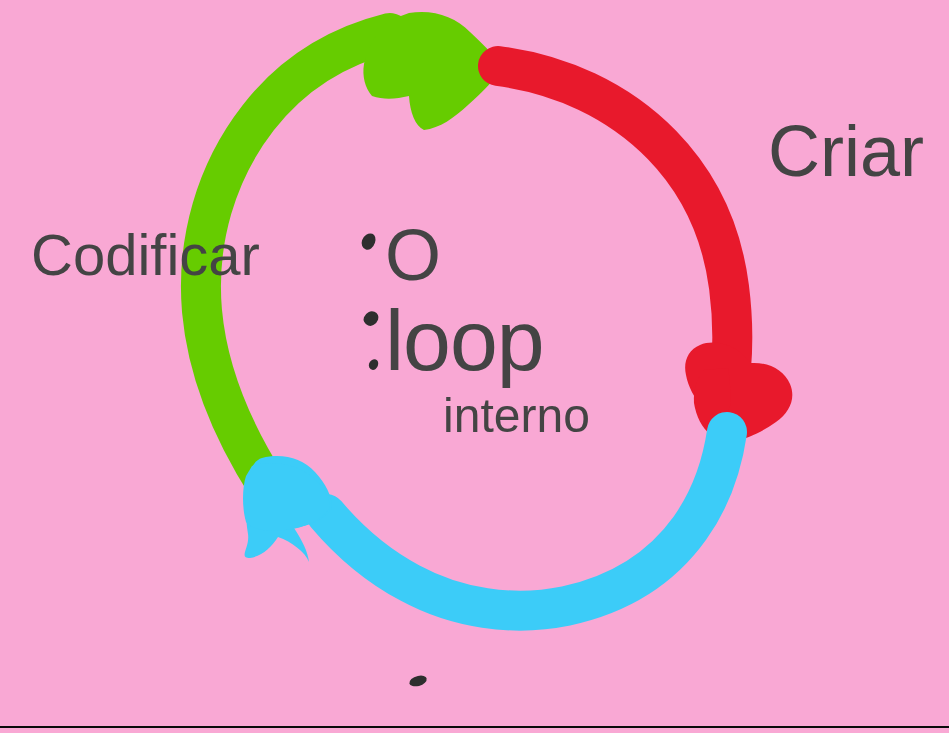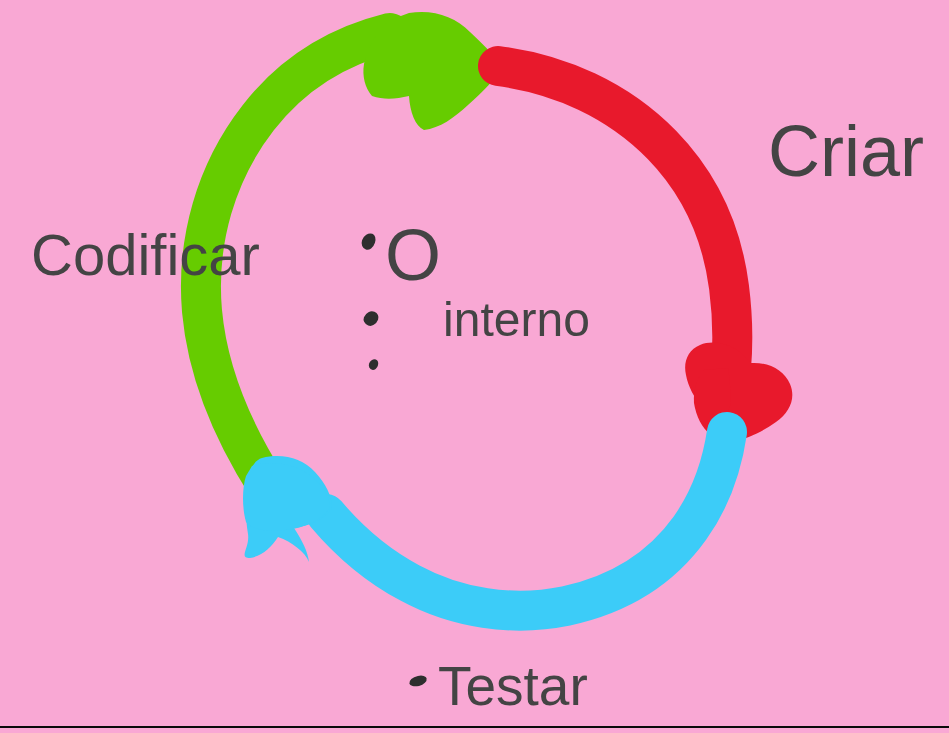--- a/index.html
+++ b/index.html
@@ -193,24 +193,24 @@
                C 322 520, 304 528, 286 530
                C 268 532, 252 530, 246 522
                C 242 508, 242 488, 246 476 Z" fill="#3CCCF8"></path>
     </g>
   </svg>
 
   <div class="label" id="label-criar">Criar</div>
 
   <div class="label" id="label-codificar">Codificar</div>
 
-  <div class="label" id="label-testar">Testar</div>
 
   <div id="center-text">
     <div id="center-line-1">O</div>
+    <div id="center-line-2">loop</div>
     <div id="center-line-3">interno</div>
   </div>
 
   <div class="ink-mark" id="ink-mark-1"></div>
   <div class="ink-mark" id="ink-mark-2"></div>
   <div class="ink-mark" id="ink-mark-3"></div>
   <div class="ink-mark" id="ink-mark-testar"></div>
 
   <div id="bottom-divider"></div>
 

